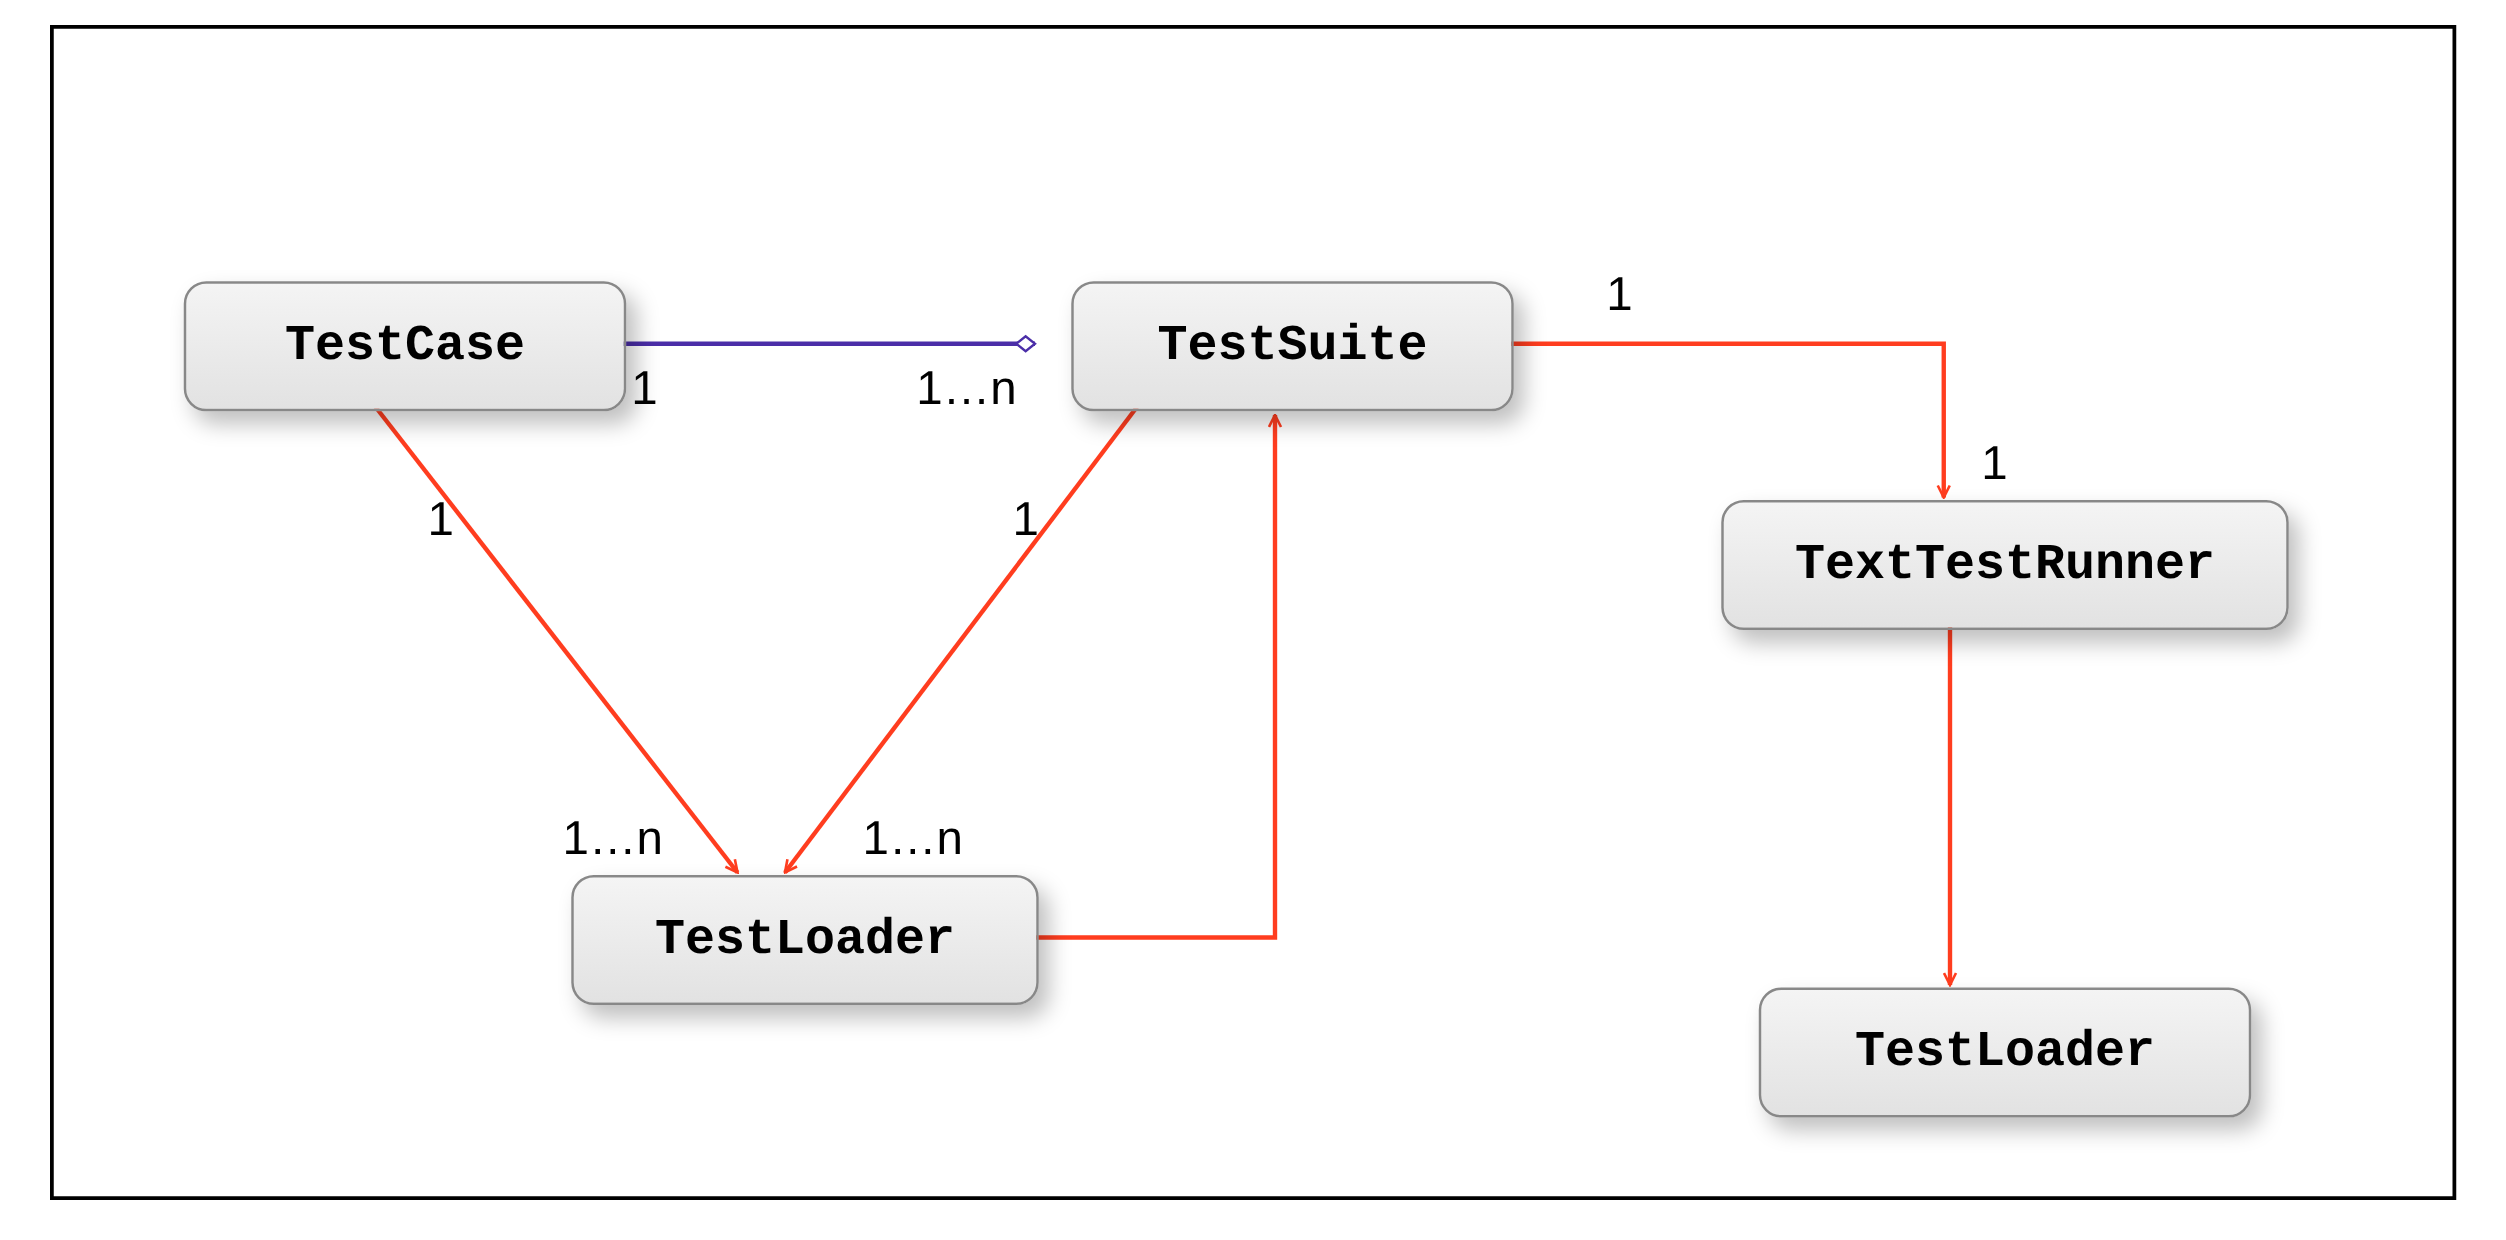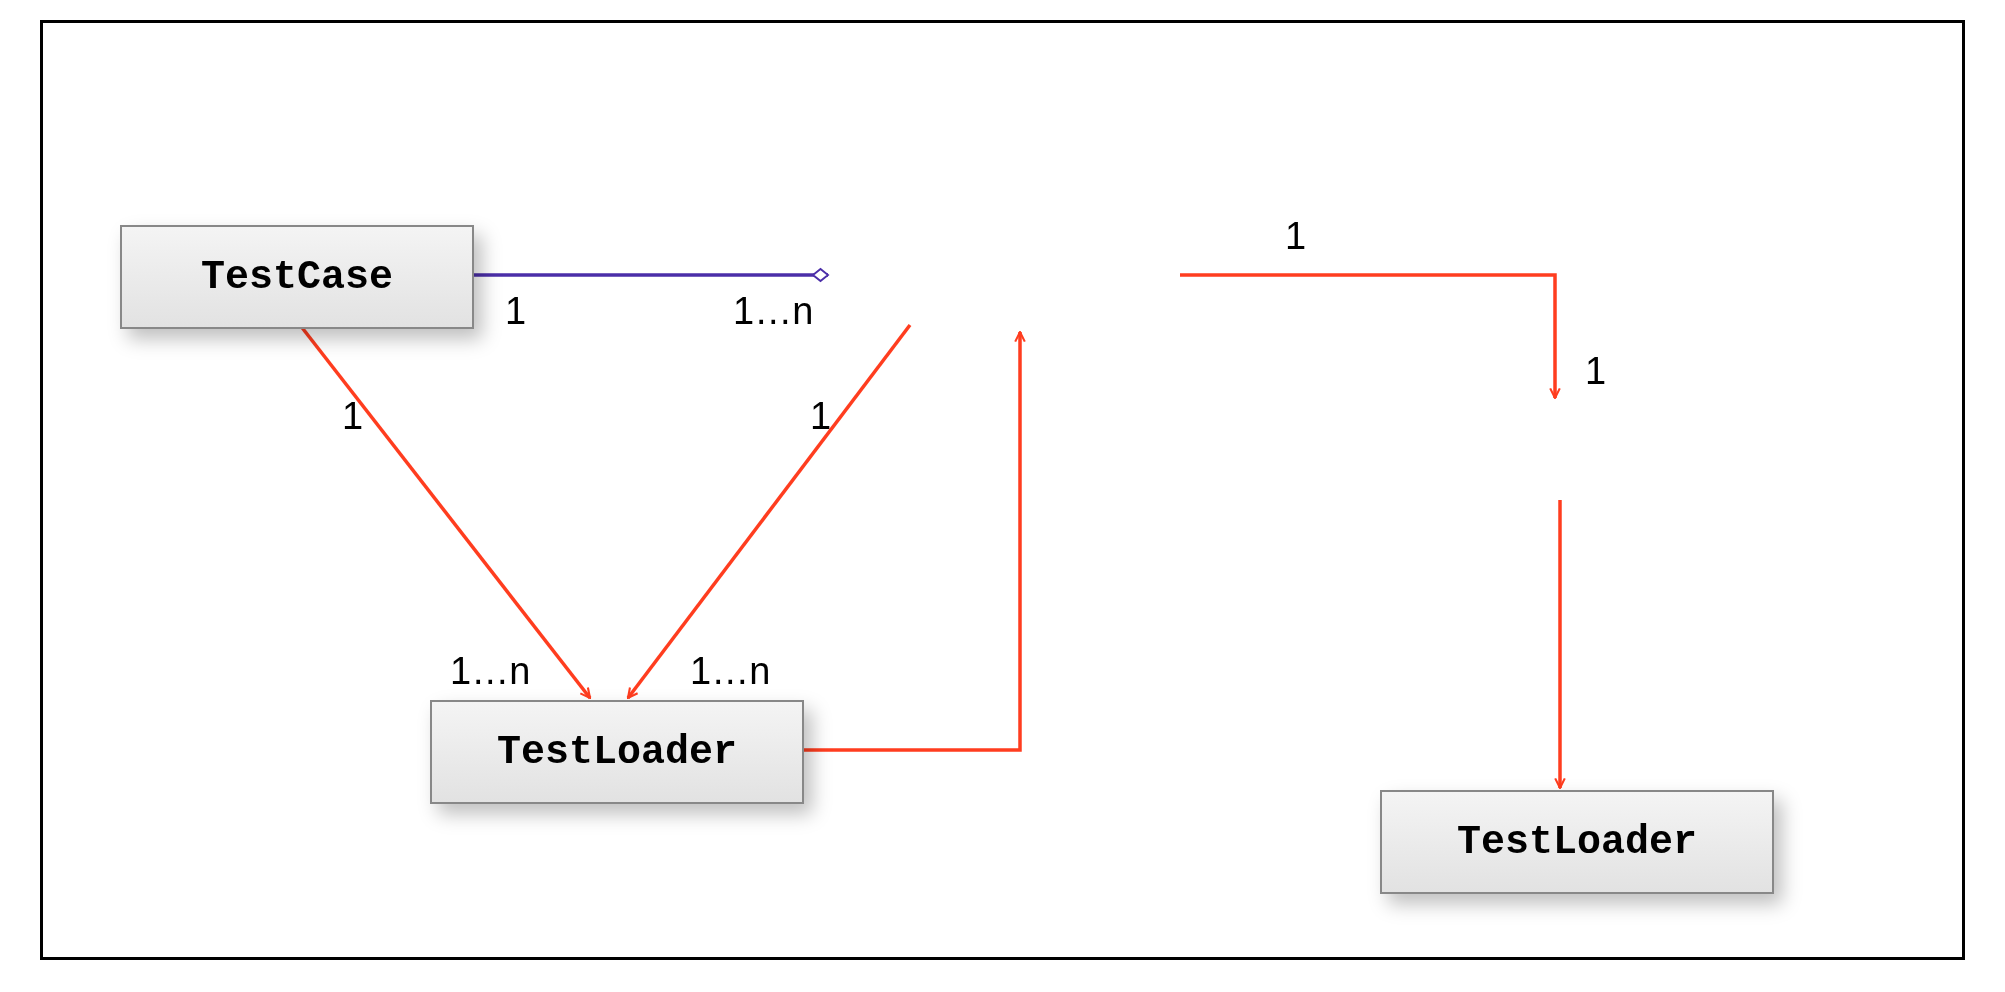--- a/index.html
+++ b/index.html
@@ -41,28 +41,29 @@
   .package-tab::after{
     content:"";
     position:absolute;
     left:0; right:0; bottom:-4px; height:6px;
     background:#fff;
   }
   .node {
     position: absolute;
     background: linear-gradient(#f4f4f4, #e2e2e2);
     border: 2px solid #888;
-    border-radius: 0;
+    border-radius: 18px;
     box-shadow: 8px 10px 18px rgba(0,0,0,0.25);
     font-weight: bold;
     font-size: 40px;
     display: flex;
     align-items: center;
     justify-content: center;
     z-index: 2;
+    margin-left: 27px;
   }
   .edge-label {
     position: absolute;
     font-family: Arial, Helvetica, sans-serif;
     font-size: 38px;
     color: #000;
     z-index: 2;
   }
   svg.edges {
     position: absolute;
@@ -98,23 +99,25 @@
 
     <path d="M 800 750 L 1020 750 L 1020 332" fill="none" stroke="#ff3d1f" stroke-width="3.5" marker-end="url(#arrow-red)"></path>
 
     <path d="M 1180 275 L 1555 275 L 1555 398" fill="none" stroke="#ff3d1f" stroke-width="3.5" marker-end="url(#arrow-red)"></path>
 
     <line x1="1560" y1="500" x2="1560" y2="788" stroke="#ff3d1f" stroke-width="3.5" marker-end="url(#arrow-red)"></line>
   </svg>
 
   <div class="node" style="left:120px; top:225px; width:350px; height:100px;">TestCase</div>
 
+  <div class="node" style="left:830px; top:225px; width:350px; height:100px;">TestSuite</div>
 
   <div class="node" style="left:430px; top:700px; width:370px; height:100px;text-align:center;">TestLoader</div>
 
+  <div class="node" style="left:1350px; top:400px; width:450px; height:100px;">TextTestRunner</div>
 
   <div class="node" style="left:1380px; top:790px; width:390px; height:100px;">TestLoader</div>
 
   <div class="edge-label" style="left:505px; top:290px;">1</div>
   <div class="edge-label" style="left:733px; top:290px;">1…n</div>
 
   <div class="edge-label" style="left:342px; top:395px;">1</div>
   <div class="edge-label" style="left:450px; top:650px;">1…n</div>
 
   <div class="edge-label" style="left:810px; top:395px;">1</div>

